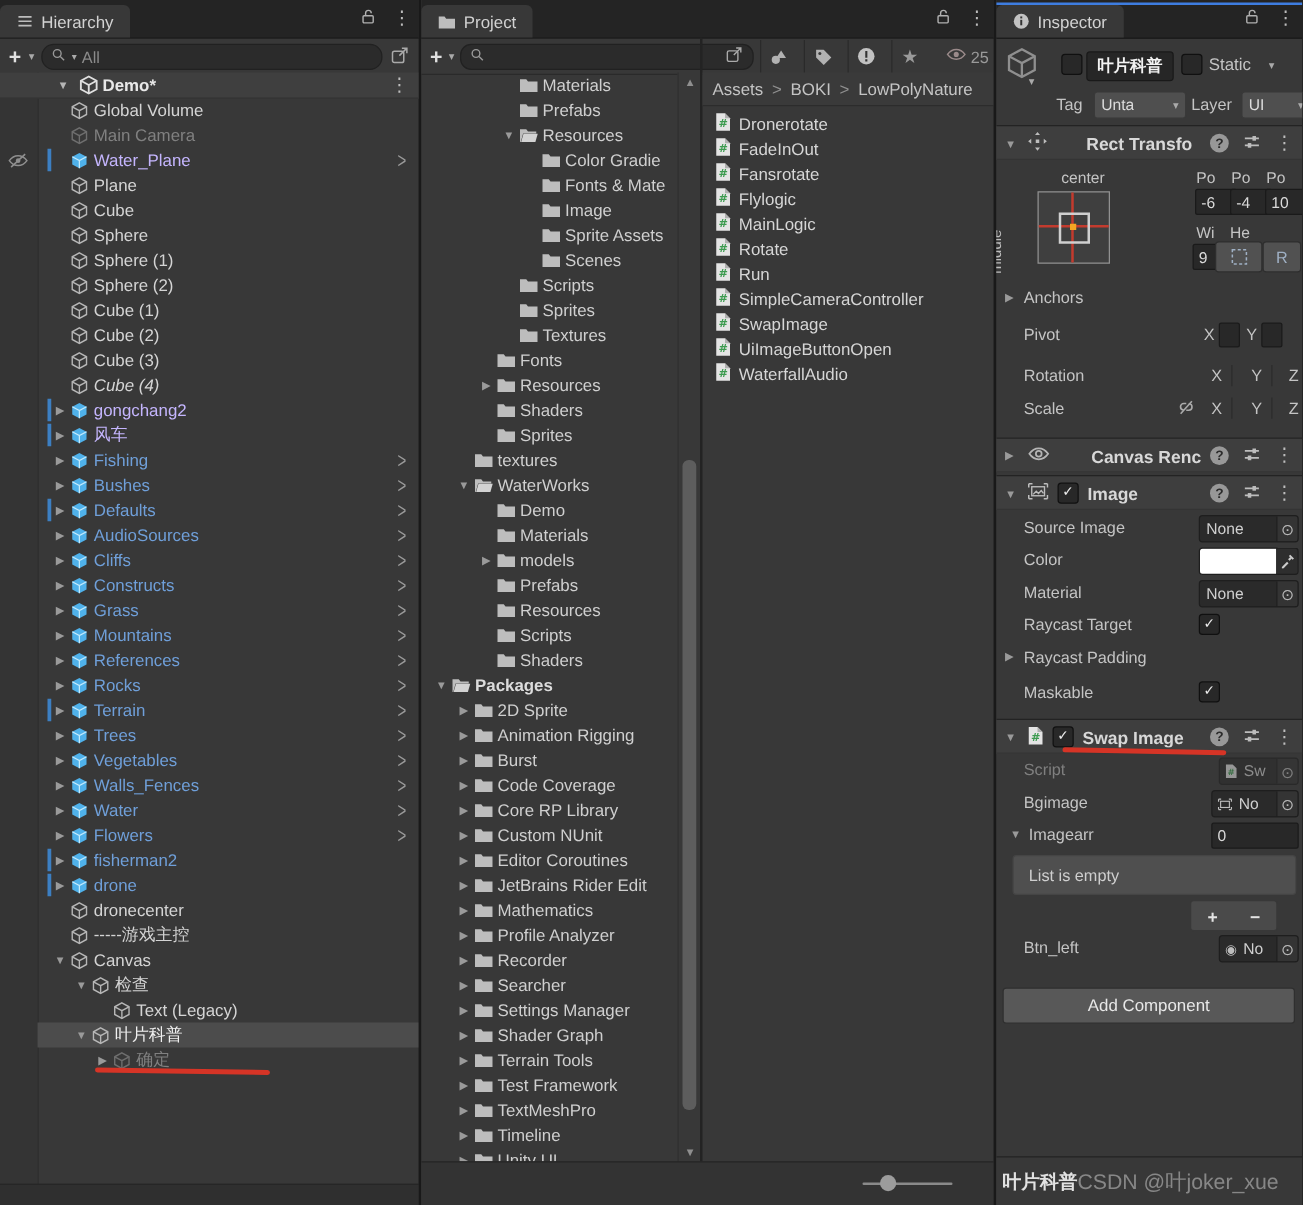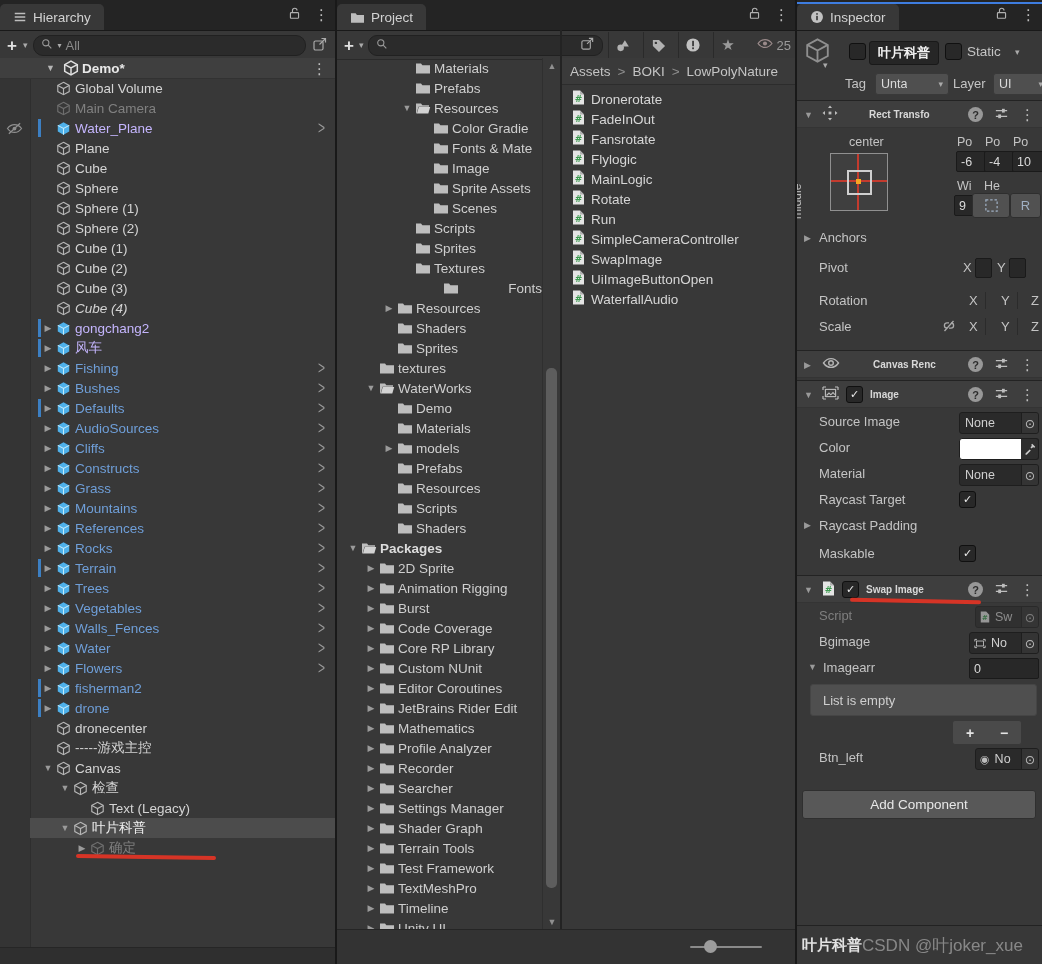--- a/index.html
+++ b/index.html
@@ -73,21 +73,21 @@
   .cb{width:15px;height:15px;background:#282828;border:1px solid #101010;border-radius:3px;
      display:flex;align-items:center;justify-content:center;color:#ececec;font-size:11px;line-height:1;}
   .namefield{position:absolute;left:72px;top:11px;width:68px;height:22px;background:#262626;border:1px solid #191919;
      border-radius:3px;display:flex;align-items:center;justify-content:center;font-weight:bold;color:#f2f2f2;overflow:hidden;}
   .drop{position:absolute;height:20px;background:#4f4f4f;border:1px solid #393939;border-radius:3px;
      display:flex;align-items:center;padding:0 5px;gap:4px;color:#dcdcdc;overflow:hidden;font-size:12.5px;}
   .ilbl{position:absolute;color:#c4c4c4;}
   .chead{position:absolute;left:0;right:0;height:27px;background:#3e3e3e;border-top:1px solid #232323;
      box-shadow:inset 0 -1px 0 #343434;display:flex;align-items:center;padding:0 7px;gap:7px;}
   .chead .fold{font-size:9px;color:#9a9a9a;width:11px;}
-  .ctitle{font-weight:bold;color:#d8d8d8;font-size:10px;white-space:nowrap;overflow:hidden;}
+  .ctitle{font-weight:bold;color:#d8d8d8;font-size:14px;white-space:nowrap;overflow:hidden;}
   .chr{margin-left:auto;display:flex;gap:11px;align-items:center;}
   .helpi{width:15px;height:15px;border-radius:50%;background:#989898;color:#2c2c2c;font-weight:bold;font-size:11px;
      display:flex;align-items:center;justify-content:center;}
   .cbody{position:absolute;left:0;right:0;}
   .nf{position:absolute;height:19px;background:#282828;border:1px solid #1a1a1a;border-radius:2px;color:#dadada;
      font-size:12.5px;display:flex;align-items:center;padding:0 4px;overflow:hidden;}
   .hdrsm{position:absolute;width:24px;overflow:hidden;color:#c4c4c4;font-size:12.5px;}
   .anchorbox{position:absolute;left:33px;top:26px;width:56px;height:56px;border:1px solid #909090;background:#3f3f3f;}
   .anchorbox .rh{position:absolute;left:0;right:0;top:26px;height:2px;background:#c33b2e;}
   .anchorbox .rv{position:absolute;top:0;bottom:0;left:26px;width:2px;background:#c33b2e;}
@@ -775,21 +775,21 @@
         </div>
         <div class="prow" style="padding-left: 62px;">
           <span class="arr"></span>
           <span class="icn">
             <svg width="16" height="14" viewBox="0 0 16 14">
               <path d="M1 2.4h5l1.4 1.8H15v8.4H1Z" fill="#bdbdbd"></path>
             </svg>
           </span>
           <span class="lbl">Textures</span>
         </div>
-        <div class="prow" style="padding-left: 44px; justify-content: space-between;">
+        <div class="prow" style="padding-left: 44px;">
           <span class="arr"></span>
           <span class="icn">
             <svg width="16" height="14" viewBox="0 0 16 14">
               <path d="M1 2.4h5l1.4 1.8H15v8.4H1Z" fill="#bdbdbd"></path>
             </svg>
           </span>
           <span class="lbl">Fonts</span>
         </div>
         <div class="prow" style="padding-left: 44px;">
           <span class="arr">▶</span>

